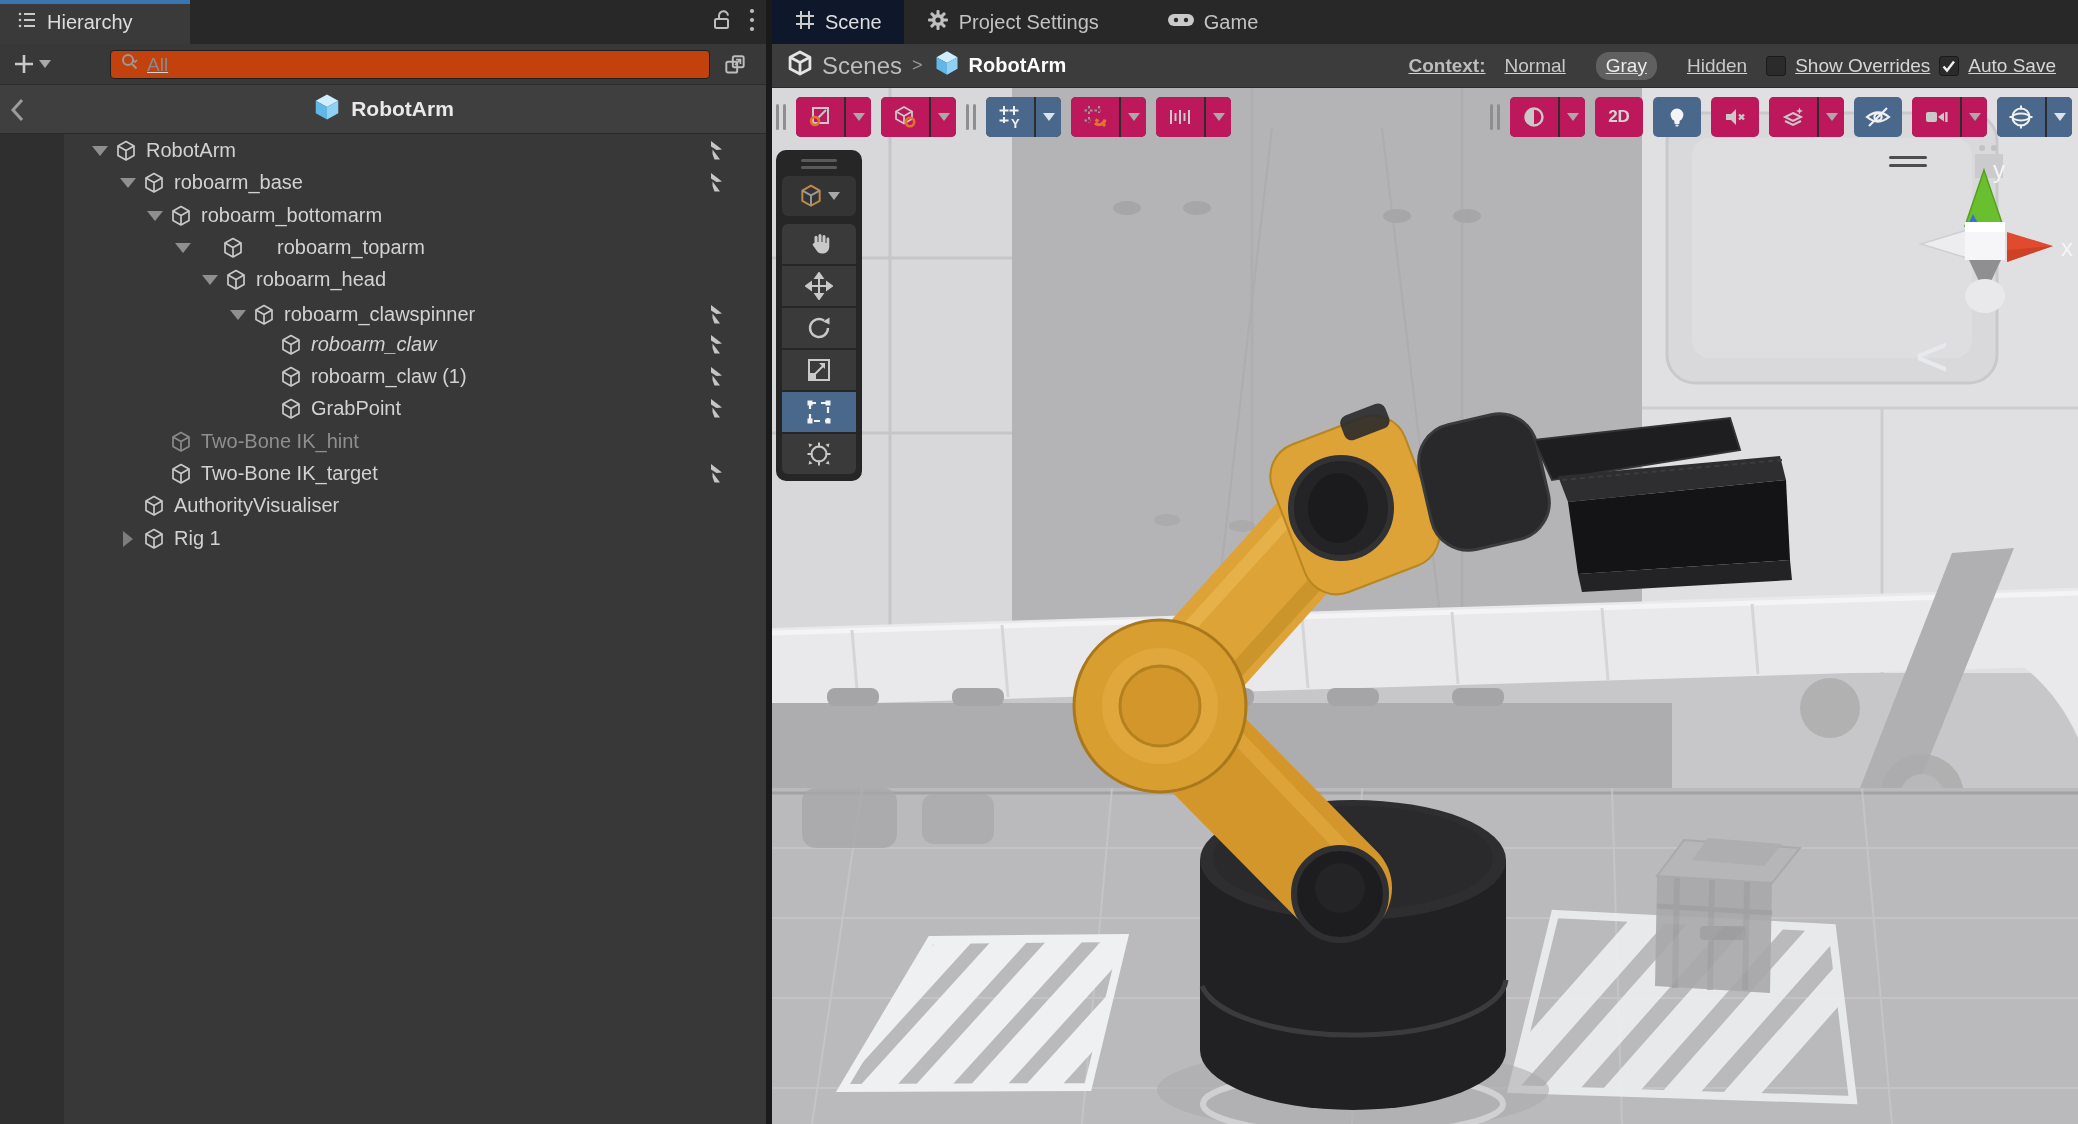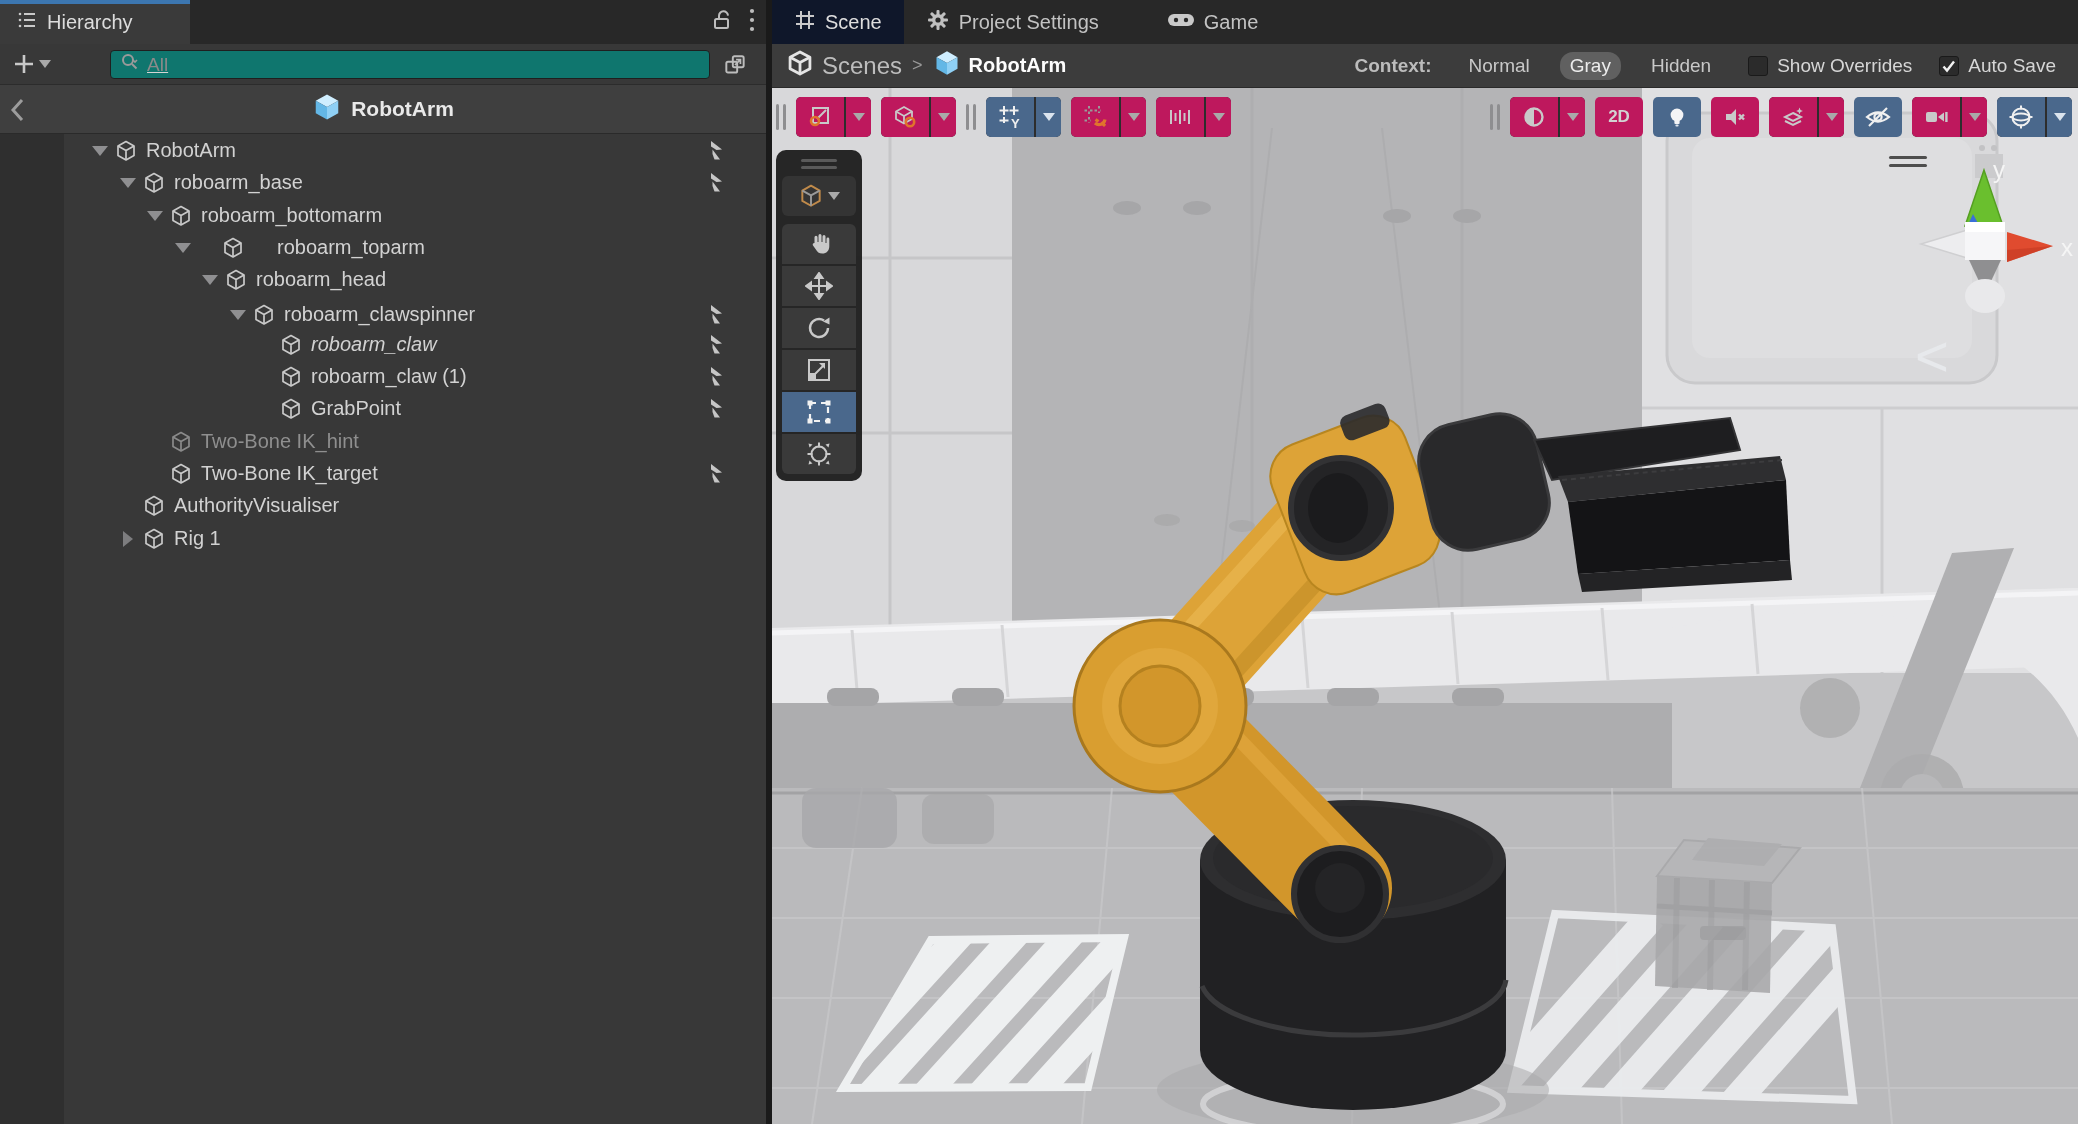--- a/index.html
+++ b/index.html
@@ -10,21 +10,21 @@
     color:#d4d4d4; font-size:19px;padding-left:27px; -webkit-font-smoothing:antialiased;
   }
   
   #hier { position:absolute; left:0; top:0; width:766px; height:1124px; background:#383838; }
   .h-tabbar { position:absolute; left:0; top:0; right:0; height:44px; background:#282828; display:flex; align-items:stretch; }
   .h-tab { position:relative; display:flex; align-items:center; gap:9px; width:190px; padding-left:16px; background:#3a3a3a; font-size:20px; color:#dcdcdc; }
   .h-tab::before { content:''; position:absolute; left:0; top:0; right:0; height:4px; background:#3c76b0; }
   .h-tab-right { margin-left:auto; display:flex; align-items:center; gap:14px; padding-right:10px; }
   .h-toolbar { position:absolute; left:0; top:44px; right:0; height:40px; background:#383838; display:flex; align-items:center; }
   .plus-btn { display:flex; align-items:center; gap:3px; margin-left:12px; cursor:default; }
-  .search-field { position:absolute; left:110px; top:6px; width:600px; height:29px; background:#0f766e; border:1px solid #1f1f1f; border-radius:4px; display:flex; align-items:center; padding:0 8px; gap:6px;text-decoration:underline; }
+  .search-field { position:absolute; left:110px; top:6px; width:600px; height:29px; background:#c2410c; border:1px solid #1f1f1f; border-radius:4px; display:flex; align-items:center; padding:0 8px; gap:6px;text-decoration:underline; }
   .search-field input { flex:1; background:transparent; border:0; outline:0; color:#cfcfcf; font-size:19px; font-family:inherit; }
   .search-field input::placeholder { color:#8a8a8a; }
   .win-btn { position:absolute; right:18px; top:8px; }
   .h-subheader { position:absolute; left:0; top:84px; right:0; height:50px; background:#3f3f3f; border-top:1px solid #2c2c2c; border-bottom:1px solid #2a2a2a; display:flex; align-items:center; }
   .back-ch { position:absolute; left:8px; top:12px; }
   .sub-center { margin:0 auto; display:flex; align-items:center; gap:9px; font-weight:bold; font-size:21px; color:#e9e9e9; }
   .h-tree { position:absolute; left:0; top:134px; right:0; bottom:0; background:#383838; }
   .gutter { position:absolute; left:0; top:0; bottom:0; width:64px; background:#2f2f2f; }
   .trow { position:absolute; left:0; right:0; height:33px; display:flex; align-items:center; font-size:20px; color:#d2d2d2; }
   .trow.dim { color:#8f8f8f; }
@@ -40,21 +40,21 @@
   #scene { position:absolute; left:772px; top:0; width:1306px; height:1124px; background:#282828; }
   .s-tabbar { position:absolute; left:0; top:0; right:0; height:44px; background:#282828; display:flex; align-items:stretch; }
   .s-tab { display:flex; align-items:center; gap:9px; padding:0 22px; font-size:20px; color:#c3c3c3; }
   .s-tab.active { background:#0f172a; color:#dedede; }
   .s-tab.gap { margin-left:24px; }
   .bc-bar { position:absolute; left:0; top:44px; right:0; height:44px; background:#3c3c3c; border-bottom:1px solid #2a2a2a; display:flex; align-items:center; padding:0 14px; }
   .bc-left { display:flex; align-items:center; gap:8px; }
   .bc-name { font-weight:bold; color:#fdfdfd; font-size:20px; }
   .bc-sep { color:#9a9a9a; font-size:18px; padding:0 2px; }
   .bc-scenes { color:#bdbdbd; font-size:24px; }
-  .bc-right { margin-left:auto; display:flex; align-items:center; gap:27px; padding-right:8px; }
+  .bc-right { margin-left:auto; display:flex; align-items:center; gap:9px; padding-right:8px;text-decoration:underline; }
   .ctx-label { font-weight:bold; color:#bcbcbc; }
   .ctx-opts { display:flex; align-items:center; gap:20px; }
   .ctx-opt { color:#c8c8c8; padding:3px 10px; }
   .ctx-opt.selected { background:#606060; border-radius:13px; color:#ececec; }
   .chk-wrap { display:flex; align-items:center; gap:9px; color:#d6d6d6; }
   .chk { width:20px; height:20px; background:#2b2b2b; border:1px solid #1a1a1a; border-radius:3px; display:inline-flex; align-items:center; justify-content:center; }
   
   .viewport { position:absolute; left:0; top:88px; right:0; bottom:0; background:#c7c7c9; }
   .viewport > svg.bg { position:absolute; left:0; top:0; }
   .vp-toolbar { position:absolute; left:4px; top:9px; right:6px; height:40px; display:flex; align-items:center; gap:10px; }

